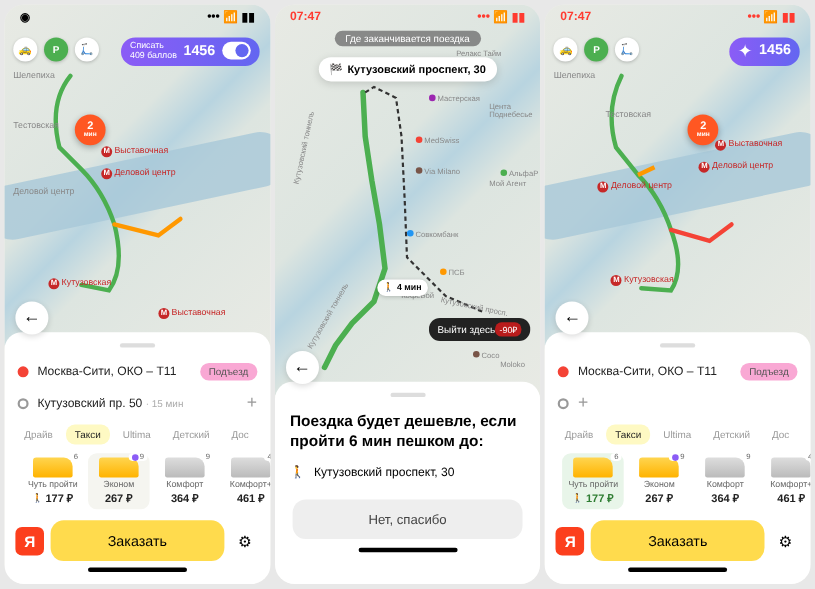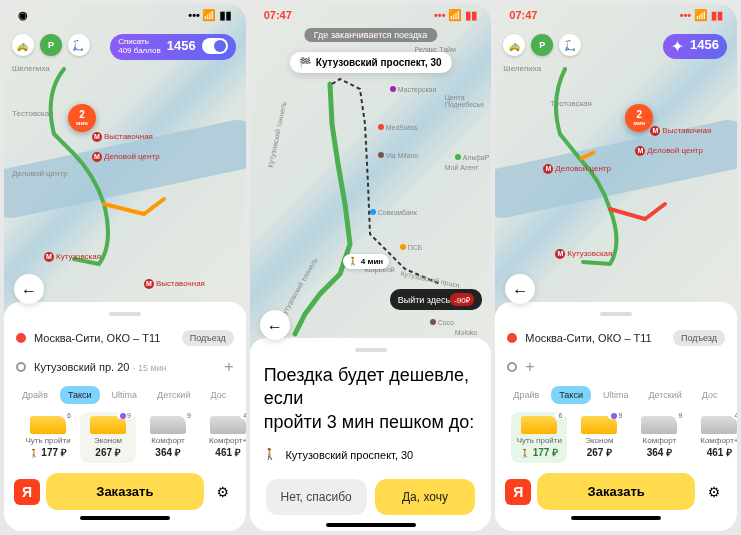--- a/index.html
+++ b/index.html
@@ -26,50 +26,50 @@
 .metro { color: #c62828; font-size: 8px; position: absolute; }
 .metro::before { content: 'M'; display: inline-block; width: 10px; height: 10px; background: #c62828; color: #fff; border-radius: 50%; text-align: center; line-height: 10px; font-size: 7px; margin-right: 2px; font-weight: 700; }
 .back-btn { position: absolute; bottom: 10px; left: 10px; width: 30px; height: 30px; background: #fff; border-radius: 50%; display: flex; align-items: center; justify-content: center; font-size: 16px; box-shadow: 0 2px 6px rgba(0,0,0,0.15); z-index: 10; }
 .sheet { flex: 1; background: #fff; border-radius: 16px 16px 0 0; margin-top: -12px; z-index: 5; display: flex; flex-direction: column; padding: 10px 0 4px; }
 .handle { width: 32px; height: 4px; background: #ddd; border-radius: 2px; margin: 0 auto 8px; }
 .addr-row { display: flex; align-items: center; padding: 6px 12px; gap: 8px; font-size: 11px; }
 .addr-dot { width: 10px; height: 10px; border: 2px solid #999; border-radius: 50%; flex-shrink: 0; }
 .addr-dot.red { border-color: #f44336; background: #f44336; }
 .addr-text { flex: 1; color: #222; white-space: nowrap; overflow: hidden; text-overflow: ellipsis; }
 .addr-sub { color: #aaa; font-size: 9px; }
-.pill { background: #e5e5e5; border-radius: 10px; padding: 3px 8px; font-size: 9px; color: #555; }
+.pill { background: #f9a8d4; border-radius: 10px; padding: 3px 8px; font-size: 9px; color: #555; }
 .plus { color: #999; font-size: 16px; font-weight: 300; }
 .tabs { display: flex; gap: 4px; padding: 4px 10px; font-size: 9px; color: #999; }
 .tab { padding: 4px 8px; }
-.tab.active { background: #7dd3fc; border-radius: 8px; color: #222; font-weight: 500; }
+.tab.active { background: #fef9c3; border-radius: 8px; color: #222; font-weight: 500; }
 .tariffs { display: flex; gap: 4px; padding: 4px 16px; overflow: hidden; }
 .tariff { flex: 0 0 56px; display: flex; flex-direction: column; align-items: center; padding: 4px 2px; border-radius: 8px; position: relative; }
 .tariff.sel { background: #f5f5f0; }
 .tariff.sel.green { background: #e8f5e9; }
 .car-img { width: 36px; height: 18px; background: linear-gradient(#ffd54f, #ffb300); border-radius: 3px 8px 2px 2px; margin-bottom: 2px; }
 .car-img.gray { background: linear-gradient(#ddd, #bbb); }
 .t-badge { position: absolute; top: 0; right: 2px; font-size: 7px; background: #fff; border-radius: 6px; padding: 0 3px; color: #666; display: flex; align-items: center; gap: 1px; }
 .t-badge.purple::before { content: ''; width: 6px; height: 6px; background: #8b5cf6; border-radius: 50%; }
 .t-name { font-size: 8px; color: #666; white-space: nowrap; }
 .t-price { font-size: 10px; font-weight: 600; color: #222; display: flex; align-items: center; gap: 2px; }
 .t-price.green { color: #2e7d32; }
 .walk-icon::before { content: '🚶'; font-size: 8px; }
 .order-row { display: flex; align-items: center; gap: 6px; padding: 6px 10px 2px; }
 .ya-logo { width: 26px; height: 26px; background: #fc3f1d; border-radius: 6px; color: #fff; display: flex; align-items: center; justify-content: center; font-weight: 700; font-size: 14px; }
-.order-btn { flex: 1; background: #ffdb4d; border-radius: 12px; padding: 11px; text-align: center; font-size: 13px; font-weight: 700; }
+.order-btn { flex: 1; background: #ffdb4d; border-radius: 12px; padding: 11px; text-align: center; font-size: 13px; font-weight: 400; }
 .settings-btn { width: 26px; display: flex; align-items: center; justify-content: center; font-size: 14px; }
 .home-ind { width: 90px; height: 4px; background: #000; border-radius: 2px; margin: 4px auto 0; }
 
 .top-prompt { position: absolute; top: 24px; left: 50%; transform: translateX(-50%); background: rgba(120,120,120,0.85); color: #fff; font-size: 9px; padding: 2px 10px; border-radius: 10px; z-index: 10; white-space: nowrap; }
 .dest-chip { position: absolute; top: 48px; left: 50%; transform: translateX(-50%); background: #fff; border-radius: 12px; padding: 5px 10px; font-size: 9px; display: flex; flex-direction: column; box-shadow: 0 2px 8px rgba(0,0,0,0.15); z-index: 10; white-space: nowrap; }
 .dest-chip .d-main { font-weight: 600; font-size: 10px; display: flex; gap: 4px; align-items: center; }
 .walk-chip { position: absolute; background: #fff; border-radius: 8px; padding: 3px 6px; font-size: 8px; font-weight: 600; box-shadow: 0 1px 4px rgba(0,0,0,0.2); }
 .exit-chip { position: absolute; background: #222; color: #fff; border-radius: 10px; padding: 4px 8px; font-size: 9px; font-weight: 500; display: flex; align-items: center; gap: 0; }
 .exit-chip .save { background: #b91c1c; border-radius: 6px; padding: 1px 4px; font-size: 8px; }
-.sheet2-title { font-size: 18px; font-weight: 400; padding: 4px 14px; line-height: 1.3; }
+.sheet2-title { font-size: 14px; font-weight: 700; padding: 4px 14px; line-height: 1.3; }
 .sheet2-dest { display: flex; align-items: center; gap: 8px; padding: 10px 14px; font-size: 11px; }
 .btn-row { display: flex; gap: 8px; padding: 8px 16px 4px; }
 .btn-half { flex: 1; padding: 11px; text-align: center; border-radius: 12px; font-size: 12px; font-weight: 500; }
 .btn-no { background: #eee; color: #444; }
 .btn-yes { background: #ffdb4d; color: #222; }
 .poi { position: absolute; font-size: 7px; color: #888; }
 .poi-dot { width: 6px; height: 6px; border-radius: 50%; display: inline-block; margin-right: 2px; }
 svg.route { position: absolute; top: 0; left: 0; width: 100%; height: 100%; pointer-events: none; }
 </style>
 </head>
@@ -118,21 +118,21 @@
   </div>
   <div class="sheet">
     <div class="handle"></div>
     <div class="addr-row">
       <div class="addr-dot red"></div>
       <div class="addr-text">Москва-Сити, ОКО – Т11</div>
       <div class="pill">Подъезд</div>
     </div>
     <div class="addr-row">
       <div class="addr-dot"></div>
-      <div class="addr-text"><span>Кутузовский пр. 20</span> <span class="addr-sub">· 15 мин</span></div>
+      <div class="addr-text"><span>Кутузовский пр. 50</span> <span class="addr-sub">· 15 мин</span></div>
       <div class="plus">+</div>
     </div>
     <div class="tabs">
       <div class="tab">Драйв</div>
       <div class="tab active">Такси</div>
       <div class="tab">Ultima</div>
       <div class="tab">Детский</div>
       <div class="tab">Дос</div>
     </div>
     <div class="tariffs">
@@ -212,29 +212,28 @@
     <div class="walk-chip" style="top:250px;left:93px">🚶 <span>4 мин</span></div>
     <div class="exit-chip" style="top:285px;left:140px">
       <span>Выйти здесь</span>
       <span class="save">-90₽</span>
     </div>
     <div class="back-btn">←</div>
   </div>
   <div class="sheet">
     <div class="handle"></div>
     <div class="sheet2-title">
-      <span>Поездка будет дешевле, если</span><br><span>пройти 3 мин пешком до:</span>
+      <span>Поездка будет дешевле, если</span><br><span>пройти 6 мин пешком до:</span>
     </div>
     <div class="sheet2-dest">
       <span>🚶</span>
       <span>Кутузовский проспект, 30</span>
     </div>
     <div class="btn-row">
       <div class="btn-half btn-no">Нет, спасибо</div>
-      <div class="btn-half btn-yes">Да, хочу</div>
     </div>
     <div class="home-ind"></div>
   </div>
 </div>
 
 <div class="screen">
   <div class="status-bar status-red">
     <span>07:47</span>
     <div class="status-icons">
       <span>•••</span>

